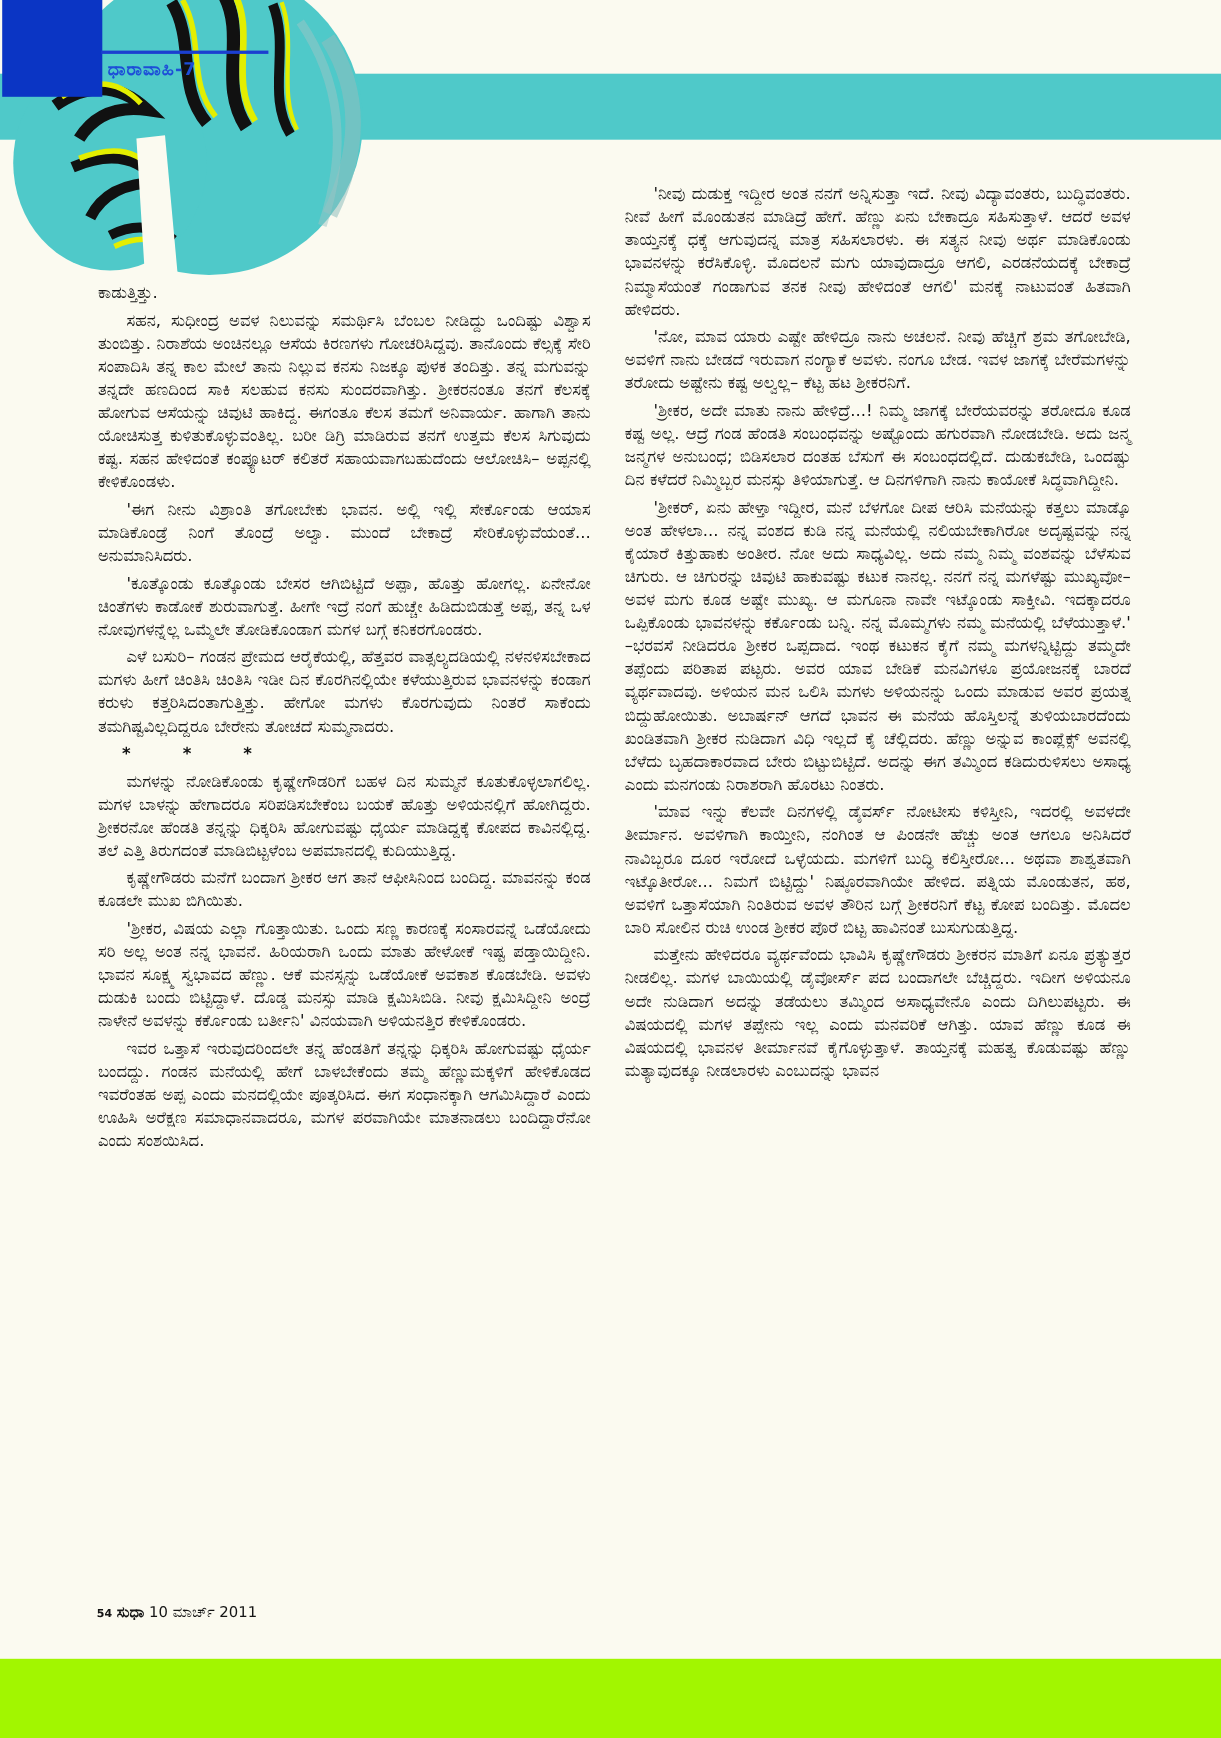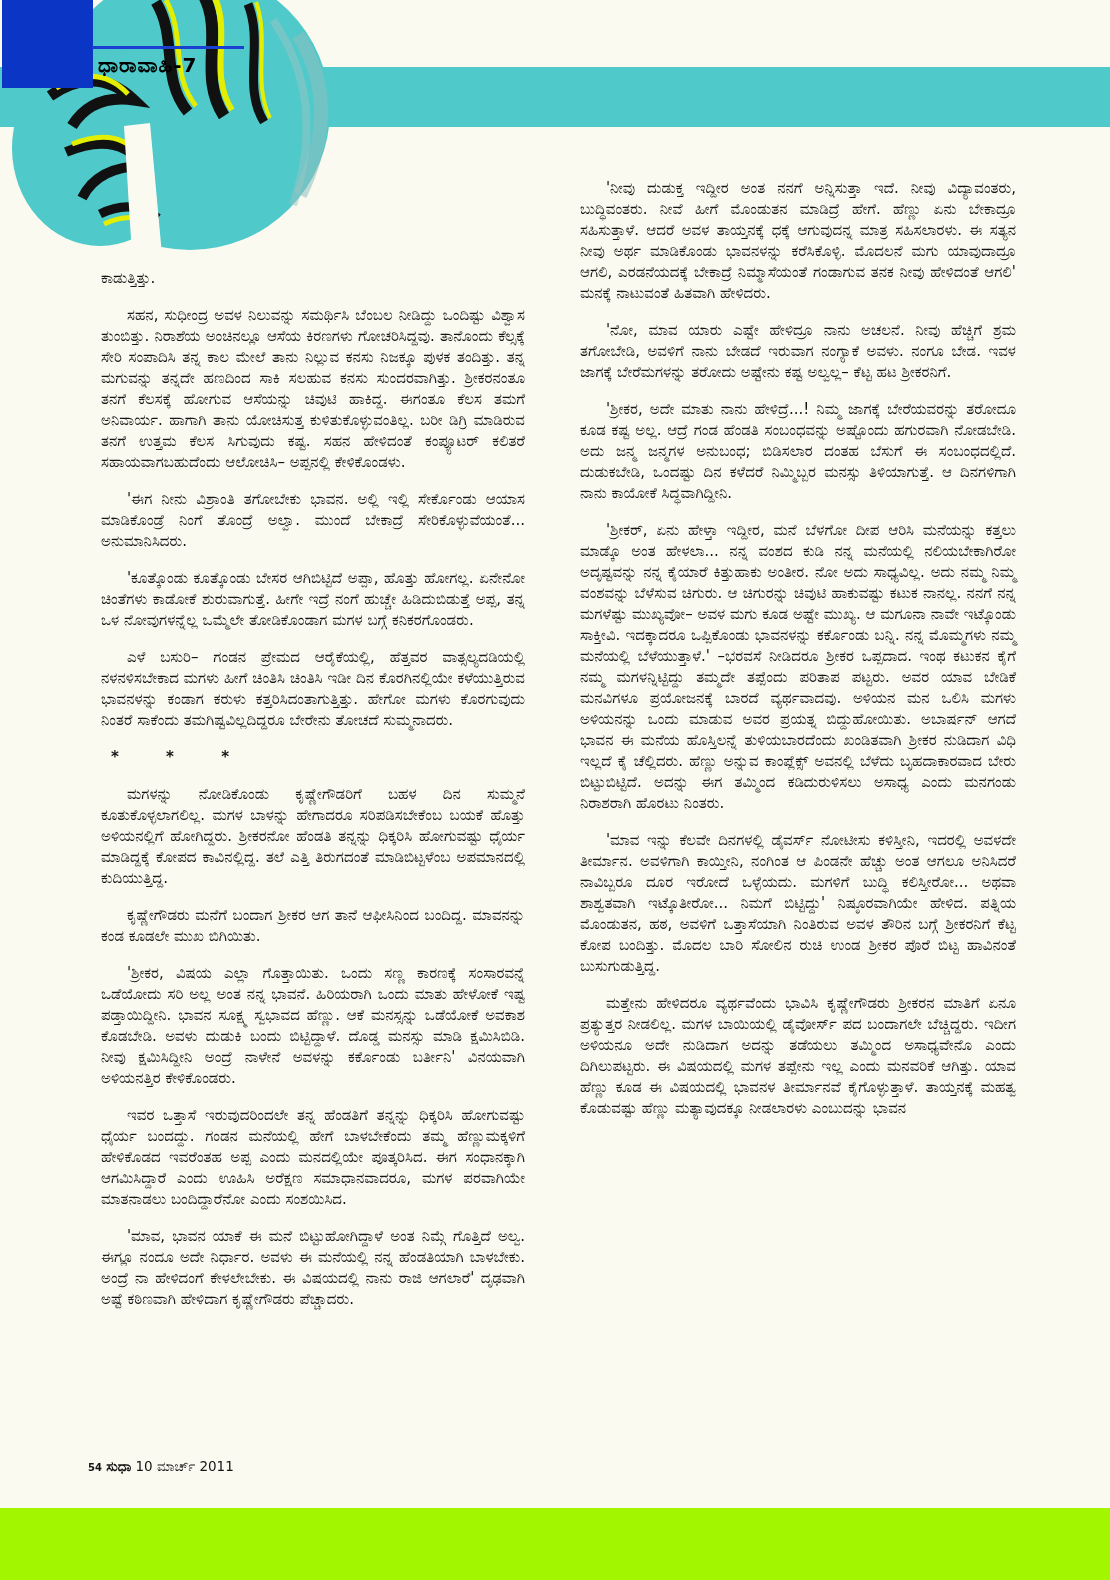--- a/index.html
+++ b/index.html
@@ -24,32 +24,32 @@
   .blue-square{
     position:absolute;left:2px;top:0;width:91px;height:88px;
     background:#0b35c4;z-index:3;
   }
   .blue-line{
     position:absolute;left:92px;top:46px;width:152px;height:3px;
     background:#1b3fd0;z-index:4;
   }
   .serial-title{
     position:absolute;left:98px;top:53px;z-index:4;
-    font-size:20px;font-weight:bold;color:#000000;
+    font-size:16px;font-weight:bold;color:#1d4ed8;
     letter-spacing:1px;white-space:nowrap;
   }
   
   .col{
     position:absolute;
     font-size:15px;line-height:21px;color:#141414;
     text-align:justify;
   }
   .col-left{left:85px;top:252px;width:456px;}
   .col-right{left:564px;top:162px;width:468px;}
-  .col p{margin:16px;text-indent:26px;}
+  .col p{margin:4px;text-indent:26px;}
   .col p.no-indent{text-indent:0;}
   .separator{
     margin:2px 0;text-indent:26px;word-spacing:38px;
     font-weight:bold;letter-spacing:2px;
   }
   
   .footer{
     position:absolute;left:88px;top:1458px;z-index:1;
     font-size:13.5px;color:#141414;white-space:nowrap;
   }
@@ -100,21 +100,20 @@
     <p class="no-indent">ಕಾಡುತ್ತಿತ್ತು.</p>
     <p>ಸಹನ, ಸುಧೀಂದ್ರ ಅವಳ ನಿಲುವನ್ನು ಸಮರ್ಥಿಸಿ ಬೆಂಬಲ ನೀಡಿದ್ದು ಒಂದಿಷ್ಟು ವಿಶ್ವಾಸ ತುಂಬಿತ್ತು. ನಿರಾಶೆಯ ಅಂಚಿನಲ್ಲೂ ಆಸೆಯ ಕಿರಣಗಳು ಗೋಚರಿಸಿದ್ದವು. ತಾನೊಂದು ಕೆಲ್ಸಕ್ಕೆ ಸೇರಿ ಸಂಪಾದಿಸಿ ತನ್ನ ಕಾಲ ಮೇಲೆ ತಾನು ನಿಲ್ಲುವ ಕನಸು ನಿಜಕ್ಕೂ ಪುಳಕ ತಂದಿತ್ತು. ತನ್ನ ಮಗುವನ್ನು ತನ್ನದೇ ಹಣದಿಂದ ಸಾಕಿ ಸಲಹುವ ಕನಸು ಸುಂದರವಾಗಿತ್ತು. ಶ್ರೀಕರನಂತೂ ತನಗೆ ಕೆಲಸಕ್ಕೆ ಹೋಗುವ ಆಸೆಯನ್ನು ಚಿವುಟಿ ಹಾಕಿದ್ದ. ಈಗಂತೂ ಕೆಲಸ ತಮಗೆ ಅನಿವಾರ್ಯ. ಹಾಗಾಗಿ ತಾನು ಯೋಚಿಸುತ್ತ ಕುಳಿತುಕೊಳ್ಳುವಂತಿಲ್ಲ. ಬರೀ ಡಿಗ್ರಿ ಮಾಡಿರುವ ತನಗೆ ಉತ್ತಮ ಕೆಲಸ ಸಿಗುವುದು ಕಷ್ಟ. ಸಹನ ಹೇಳಿದಂತೆ ಕಂಪ್ಯೂಟರ್ ಕಲಿತರೆ ಸಹಾಯವಾಗಬಹುದೆಂದು ಆಲೋಚಿಸಿ– ಅಪ್ಪನಲ್ಲಿ ಕೇಳಿಕೊಂಡಳು.</p>
     <p>'ಈಗ ನೀನು ವಿಶ್ರಾಂತಿ ತಗೋಬೇಕು ಭಾವನ. ಅಲ್ಲಿ ಇಲ್ಲಿ ಸೇರ್ಕೊಂಡು ಆಯಾಸ ಮಾಡಿಕೊಂಡ್ರೆ ನಿಂಗೆ ತೊಂದ್ರೆ ಅಲ್ವಾ. ಮುಂದೆ ಬೇಕಾದ್ರೆ ಸೇರಿಕೊಳ್ಳುವೆಯಂತೆ... ಅನುಮಾನಿಸಿದರು.</p>
     <p>'ಕೂತ್ಕೊಂಡು ಕೂತ್ಕೊಂಡು ಬೇಸರ ಆಗಿಬಿಟ್ಟಿದೆ ಅಪ್ಪಾ, ಹೊತ್ತು ಹೋಗಲ್ಲ. ಏನೇನೋ ಚಿಂತೆಗಳು ಕಾಡೋಕೆ ಶುರುವಾಗುತ್ತೆ. ಹೀಗೇ ಇದ್ರೆ ನಂಗೆ ಹುಚ್ಚೇ ಹಿಡಿದುಬಿಡುತ್ತೆ ಅಪ್ಪ, ತನ್ನ ಒಳ ನೋವುಗಳನ್ನೆಲ್ಲ ಒಮ್ಮೆಲೇ ತೋಡಿಕೊಂಡಾಗ ಮಗಳ ಬಗ್ಗೆ ಕನಿಕರಗೊಂಡರು.</p>
     <p>ಎಳೆ ಬಸುರಿ– ಗಂಡನ ಪ್ರೇಮದ ಆರೈಕೆಯಲ್ಲಿ, ಹೆತ್ತವರ ವಾತ್ಸಲ್ಯದಡಿಯಲ್ಲಿ ನಳನಳಿಸಬೇಕಾದ ಮಗಳು ಹೀಗೆ ಚಿಂತಿಸಿ ಚಿಂತಿಸಿ ಇಡೀ ದಿನ ಕೊರಗಿನಲ್ಲಿಯೇ ಕಳೆಯುತ್ತಿರುವ ಭಾವನಳನ್ನು ಕಂಡಾಗ ಕರುಳು ಕತ್ತರಿಸಿದಂತಾಗುತ್ತಿತ್ತು. ಹೇಗೋ ಮಗಳು ಕೊರಗುವುದು ನಿಂತರೆ ಸಾಕೆಂದು ತಮಗಿಷ್ಟವಿಲ್ಲದಿದ್ದರೂ ಬೇರೇನು ತೋಚದೆ ಸುಮ್ಮನಾದರು.</p>
     <div class="separator">* * *</div>
     <p>ಮಗಳನ್ನು ನೋಡಿಕೊಂಡು ಕೃಷ್ಣೇಗೌಡರಿಗೆ ಬಹಳ ದಿನ ಸುಮ್ಮನೆ ಕೂತುಕೊಳ್ಳಲಾಗಲಿಲ್ಲ. ಮಗಳ ಬಾಳನ್ನು ಹೇಗಾದರೂ ಸರಿಪಡಿಸಬೇಕೆಂಬ ಬಯಕೆ ಹೊತ್ತು ಅಳಿಯನಲ್ಲಿಗೆ ಹೋಗಿದ್ದರು. ಶ್ರೀಕರನೋ ಹೆಂಡತಿ ತನ್ನನ್ನು ಧಿಕ್ಕರಿಸಿ ಹೋಗುವಷ್ಟು ಧೈರ್ಯ ಮಾಡಿದ್ದಕ್ಕೆ ಕೋಪದ ಕಾವಿನಲ್ಲಿದ್ದ. ತಲೆ ಎತ್ತಿ ತಿರುಗದಂತೆ ಮಾಡಿಬಿಟ್ಟಳೆಂಬ ಅಪಮಾನದಲ್ಲಿ ಕುದಿಯುತ್ತಿದ್ದ.</p>
     <p>ಕೃಷ್ಣೇಗೌಡರು ಮನೆಗೆ ಬಂದಾಗ ಶ್ರೀಕರ ಆಗ ತಾನೆ ಆಫೀಸಿನಿಂದ ಬಂದಿದ್ದ. ಮಾವನನ್ನು ಕಂಡ ಕೂಡಲೇ ಮುಖ ಬಿಗಿಯಿತು.</p>
     <p>'ಶ್ರೀಕರ, ವಿಷಯ ಎಲ್ಲಾ ಗೊತ್ತಾಯಿತು. ಒಂದು ಸಣ್ಣ ಕಾರಣಕ್ಕೆ ಸಂಸಾರವನ್ನೆ ಒಡೆಯೋದು ಸರಿ ಅಲ್ಲ ಅಂತ ನನ್ನ ಭಾವನೆ. ಹಿರಿಯರಾಗಿ ಒಂದು ಮಾತು ಹೇಳೋಕೆ ಇಷ್ಟ ಪಡ್ತಾಯಿದ್ದೀನಿ. ಭಾವನ ಸೂಕ್ಷ್ಮ ಸ್ವಭಾವದ ಹೆಣ್ಣು. ಆಕೆ ಮನಸ್ಸನ್ನು ಒಡೆಯೋಕೆ ಅವಕಾಶ ಕೊಡಬೇಡಿ. ಅವಳು ದುಡುಕಿ ಬಂದು ಬಿಟ್ಟಿದ್ದಾಳೆ. ದೊಡ್ಡ ಮನಸ್ಸು ಮಾಡಿ ಕ್ಷಮಿಸಿಬಿಡಿ. ನೀವು ಕ್ಷಮಿಸಿದ್ದೀನಿ ಅಂದ್ರೆ ನಾಳೇನೆ ಅವಳನ್ನು ಕರ್ಕೊಂಡು ಬರ್ತೀನಿ' ವಿನಯವಾಗಿ ಅಳಿಯನತ್ತಿರ ಕೇಳಿಕೊಂಡರು.</p>
     <p>ಇವರ ಒತ್ತಾಸೆ ಇರುವುದರಿಂದಲೇ ತನ್ನ ಹೆಂಡತಿಗೆ ತನ್ನನ್ನು ಧಿಕ್ಕರಿಸಿ ಹೋಗುವಷ್ಟು ಧೈರ್ಯ ಬಂದದ್ದು. ಗಂಡನ ಮನೆಯಲ್ಲಿ ಹೇಗೆ ಬಾಳಬೇಕೆಂದು ತಮ್ಮ ಹೆಣ್ಣುಮಕ್ಕಳಿಗೆ ಹೇಳಿಕೊಡದ ಇವರೆಂತಹ ಅಪ್ಪ ಎಂದು ಮನದಲ್ಲಿಯೇ ಪೂತ್ಕರಿಸಿದ. ಈಗ ಸಂಧಾನಕ್ಕಾಗಿ ಆಗಮಿಸಿದ್ದಾರೆ ಎಂದು ಊಹಿಸಿ ಅರೆಕ್ಷಣ ಸಮಾಧಾನವಾದರೂ, ಮಗಳ ಪರವಾಗಿಯೇ ಮಾತನಾಡಲು ಬಂದಿದ್ದಾರೆನೋ ಎಂದು ಸಂಶಯಿಸಿದ.</p>
-    <p>'ಮಾವ, ಭಾವನ ಯಾಕೆ ಈ ಮನೆ ಬಿಟ್ಟುಹೋಗಿದ್ದಾಳೆ ಅಂತ ನಿಮ್ಗೆ ಗೊತ್ತಿದೆ ಅಲ್ವ. ಈಗ್ಲೂ ನಂದೂ ಅದೇ ನಿರ್ಧಾರ. ಅವಳು ಈ ಮನೆಯಲ್ಲಿ ನನ್ನ ಹೆಂಡತಿಯಾಗಿ ಬಾಳಬೇಕು. ಅಂದ್ರೆ ನಾ ಹೇಳಿದಂಗೆ ಕೇಳಲೇಬೇಕು. ಈ ವಿಷಯದಲ್ಲಿ ನಾನು ರಾಜಿ ಆಗಲಾರೆ' ದೃಢವಾಗಿ ಅಷ್ಟೆ ಕಠಿಣವಾಗಿ ಹೇಳಿದಾಗ ಕೃಷ್ಣೇಗೌಡರು ಪೆಚ್ಚಾದರು.</p>
   </div>
 
   <div class="col col-right">
     <p>'ನೀವು ದುಡುಕ್ತ ಇದ್ದೀರ ಅಂತ ನನಗೆ ಅನ್ನಿಸುತ್ತಾ ಇದೆ. ನೀವು ವಿದ್ಯಾವಂತರು, ಬುದ್ಧಿವಂತರು. ನೀವೆ ಹೀಗೆ ಮೊಂಡುತನ ಮಾಡಿದ್ರೆ ಹೇಗೆ. ಹೆಣ್ಣು ಏನು ಬೇಕಾದ್ರೂ ಸಹಿಸುತ್ತಾಳೆ. ಆದರೆ ಅವಳ ತಾಯ್ತನಕ್ಕೆ ಧಕ್ಕೆ ಆಗುವುದನ್ನ ಮಾತ್ರ ಸಹಿಸಲಾರಳು. ಈ ಸತ್ಯನ ನೀವು ಅರ್ಥ ಮಾಡಿಕೊಂಡು ಭಾವನಳನ್ನು ಕರೆಸಿಕೊಳ್ಳಿ. ಮೊದಲನೆ ಮಗು ಯಾವುದಾದ್ರೂ ಆಗಲಿ, ಎರಡನೆಯದಕ್ಕೆ ಬೇಕಾದ್ರೆ ನಿಮ್ಮಾಸೆಯಂತೆ ಗಂಡಾಗುವ ತನಕ ನೀವು ಹೇಳಿದಂತೆ ಆಗಲಿ' ಮನಕ್ಕೆ ನಾಟುವಂತೆ ಹಿತವಾಗಿ ಹೇಳಿದರು.</p>
     <p>'ನೋ, ಮಾವ ಯಾರು ಎಷ್ಟೇ ಹೇಳಿದ್ರೂ ನಾನು ಅಚಲನೆ. ನೀವು ಹೆಚ್ಚಿಗೆ ಶ್ರಮ ತಗೋಬೇಡಿ, ಅವಳಿಗೆ ನಾನು ಬೇಡದೆ ಇರುವಾಗ ನಂಗ್ಯಾಕೆ ಅವಳು. ನಂಗೂ ಬೇಡ. ಇವಳ ಜಾಗಕ್ಕೆ ಬೇರೆಮಗಳನ್ನು ತರೋದು ಅಷ್ಟೇನು ಕಷ್ಟ ಅಲ್ವಲ್ಲ– ಕೆಟ್ಟ ಹಟ ಶ್ರೀಕರನಿಗೆ.</p>
     <p>'ಶ್ರೀಕರ, ಅದೇ ಮಾತು ನಾನು ಹೇಳಿದ್ರೆ...! ನಿಮ್ಮ ಜಾಗಕ್ಕೆ ಬೇರೆಯವರನ್ನು ತರೋದೂ ಕೂಡ ಕಷ್ಟ ಅಲ್ಲ. ಆದ್ರೆ ಗಂಡ ಹೆಂಡತಿ ಸಂಬಂಧವನ್ನು ಅಷ್ಟೊಂದು ಹಗುರವಾಗಿ ನೋಡಬೇಡಿ. ಅದು ಜನ್ಮ ಜನ್ಮಗಳ ಅನುಬಂಧ; ಬಿಡಿಸಲಾರ ದಂತಹ ಬೆಸುಗೆ ಈ ಸಂಬಂಧದಲ್ಲಿದೆ. ದುಡುಕಬೇಡಿ, ಒಂದಷ್ಟು ದಿನ ಕಳೆದರೆ ನಿಮ್ಮಿಬ್ಬರ ಮನಸ್ಸು ತಿಳಿಯಾಗುತ್ತೆ. ಆ ದಿನಗಳಿಗಾಗಿ ನಾನು ಕಾಯೋಕೆ ಸಿದ್ಧವಾಗಿದ್ದೀನಿ.</p>
     <p>'ಶ್ರೀಕರ್, ಏನು ಹೇಳ್ತಾ ಇದ್ದೀರ, ಮನೆ ಬೆಳಗೋ ದೀಪ ಆರಿಸಿ ಮನೆಯನ್ನು ಕತ್ತಲು ಮಾಡ್ಕೊ ಅಂತ ಹೇಳಲಾ... ನನ್ನ ವಂಶದ ಕುಡಿ ನನ್ನ ಮನೆಯಲ್ಲಿ ನಲಿಯಬೇಕಾಗಿರೋ ಅದೃಷ್ಟವನ್ನು ನನ್ನ ಕೈಯಾರೆ ಕಿತ್ತುಹಾಕು ಅಂತೀರ. ನೋ ಅದು ಸಾಧ್ಯವಿಲ್ಲ. ಅದು ನಮ್ಮ ನಿಮ್ಮ ವಂಶವನ್ನು ಬೆಳೆಸುವ ಚಿಗುರು. ಆ ಚಿಗುರನ್ನು ಚಿವುಟಿ ಹಾಕುವಷ್ಟು ಕಟುಕ ನಾನಲ್ಲ. ನನಗೆ ನನ್ನ ಮಗಳೆಷ್ಟು ಮುಖ್ಯವೋ– ಅವಳ ಮಗು ಕೂಡ ಅಷ್ಟೇ ಮುಖ್ಯ. ಆ ಮಗೂನಾ ನಾವೇ ಇಟ್ಕೊಂಡು ಸಾಕ್ತೀವಿ. ಇದಕ್ಕಾದರೂ ಒಪ್ಪಿಕೊಂಡು ಭಾವನಳನ್ನು ಕರ್ಕೊಂಡು ಬನ್ನಿ. ನನ್ನ ಮೊಮ್ಮಗಳು ನಮ್ಮ ಮನೆಯಲ್ಲಿ ಬೆಳೆಯುತ್ತಾಳೆ.' –ಭರವಸೆ ನೀಡಿದರೂ ಶ್ರೀಕರ ಒಪ್ಪದಾದ. ಇಂಥ ಕಟುಕನ ಕೈಗೆ ನಮ್ಮ ಮಗಳನ್ನಿಟ್ಟಿದ್ದು ತಮ್ಮದೇ ತಪ್ಪೆಂದು ಪರಿತಾಪ ಪಟ್ಟರು. ಅವರ ಯಾವ ಬೇಡಿಕೆ ಮನವಿಗಳೂ ಪ್ರಯೋಜನಕ್ಕೆ ಬಾರದೆ ವ್ಯರ್ಥವಾದವು. ಅಳಿಯನ ಮನ ಒಲಿಸಿ ಮಗಳು ಅಳಿಯನನ್ನು ಒಂದು ಮಾಡುವ ಅವರ ಪ್ರಯತ್ನ ಬಿದ್ದುಹೋಯಿತು. ಅಬಾರ್ಷನ್ ಆಗದೆ ಭಾವನ ಈ ಮನೆಯ ಹೊಸ್ತಿಲನ್ನೆ ತುಳಿಯಬಾರದೆಂದು ಖಂಡಿತವಾಗಿ ಶ್ರೀಕರ ನುಡಿದಾಗ ವಿಧಿ ಇಲ್ಲದೆ ಕೈ ಚೆಲ್ಲಿದರು. ಹೆಣ್ಣು ಅನ್ನುವ ಕಾಂಪ್ಲೆಕ್ಸ್ ಅವನಲ್ಲಿ ಬೆಳೆದು ಬೃಹದಾಕಾರವಾದ ಬೇರು ಬಿಟ್ಟುಬಿಟ್ಟಿದೆ. ಅದನ್ನು ಈಗ ತಮ್ಮಿಂದ ಕಡಿದುರುಳಿಸಲು ಅಸಾಧ್ಯ ಎಂದು ಮನಗಂಡು ನಿರಾಶರಾಗಿ ಹೊರಟು ನಿಂತರು.</p>
     <p>'ಮಾವ ಇನ್ನು ಕೆಲವೇ ದಿನಗಳಲ್ಲಿ ಡೈವರ್ಸ್ ನೋಟೀಸು ಕಳಿಸ್ತೀನಿ, ಇದರಲ್ಲಿ ಅವಳದೇ ತೀರ್ಮಾನ. ಅವಳಿಗಾಗಿ ಕಾಯ್ತೀನಿ, ನಂಗಿಂತ ಆ ಪಿಂಡನೇ ಹೆಚ್ಚು ಅಂತ ಆಗಲೂ ಅನಿಸಿದರೆ ನಾವಿಬ್ಬರೂ ದೂರ ಇರೋದೆ ಒಳ್ಳೆಯದು. ಮಗಳಿಗೆ ಬುದ್ಧಿ ಕಲಿಸ್ತೀರೋ... ಅಥವಾ ಶಾಶ್ವತವಾಗಿ ಇಟ್ಕೊತೀರೋ... ನಿಮಗೆ ಬಿಟ್ಟಿದ್ದು' ನಿಷ್ಠೂರವಾಗಿಯೇ ಹೇಳಿದ. ಪತ್ನಿಯ ಮೊಂಡುತನ, ಹಠ, ಅವಳಿಗೆ ಒತ್ತಾಸೆಯಾಗಿ ನಿಂತಿರುವ ಅವಳ ತೌರಿನ ಬಗ್ಗೆ ಶ್ರೀಕರನಿಗೆ ಕೆಟ್ಟ ಕೋಪ ಬಂದಿತ್ತು. ಮೊದಲ ಬಾರಿ ಸೋಲಿನ ರುಚಿ ಉಂಡ ಶ್ರೀಕರ ಪೊರೆ ಬಿಟ್ಟ ಹಾವಿನಂತೆ ಬುಸುಗುಡುತ್ತಿದ್ದ.</p>
     <p>ಮತ್ತೇನು ಹೇಳಿದರೂ ವ್ಯರ್ಥವೆಂದು ಭಾವಿಸಿ ಕೃಷ್ಣೇಗೌಡರು ಶ್ರೀಕರನ ಮಾತಿಗೆ ಏನೂ ಪ್ರತ್ಯುತ್ತರ ನೀಡಲಿಲ್ಲ. ಮಗಳ ಬಾಯಿಯಲ್ಲಿ ಡೈವೋರ್ಸ್ ಪದ ಬಂದಾಗಲೇ ಬೆಚ್ಚಿದ್ದರು. ಇದೀಗ ಅಳಿಯನೂ ಅದೇ ನುಡಿದಾಗ ಅದನ್ನು ತಡೆಯಲು ತಮ್ಮಿಂದ ಅಸಾಧ್ಯವೇನೊ ಎಂದು ದಿಗಿಲುಪಟ್ಟರು. ಈ ವಿಷಯದಲ್ಲಿ ಮಗಳ ತಪ್ಪೇನು ಇಲ್ಲ ಎಂದು ಮನವರಿಕೆ ಆಗಿತ್ತು. ಯಾವ ಹೆಣ್ಣು ಕೂಡ ಈ ವಿಷಯದಲ್ಲಿ ಭಾವನಳ ತೀರ್ಮಾನವೆ ಕೈಗೊಳ್ಳುತ್ತಾಳೆ. ತಾಯ್ತನಕ್ಕೆ ಮಹತ್ವ ಕೊಡುವಷ್ಟು ಹೆಣ್ಣು ಮತ್ಯಾವುದಕ್ಕೂ ನೀಡಲಾರಳು ಎಂಬುದನ್ನು ಭಾವನ</p>
   </div>

